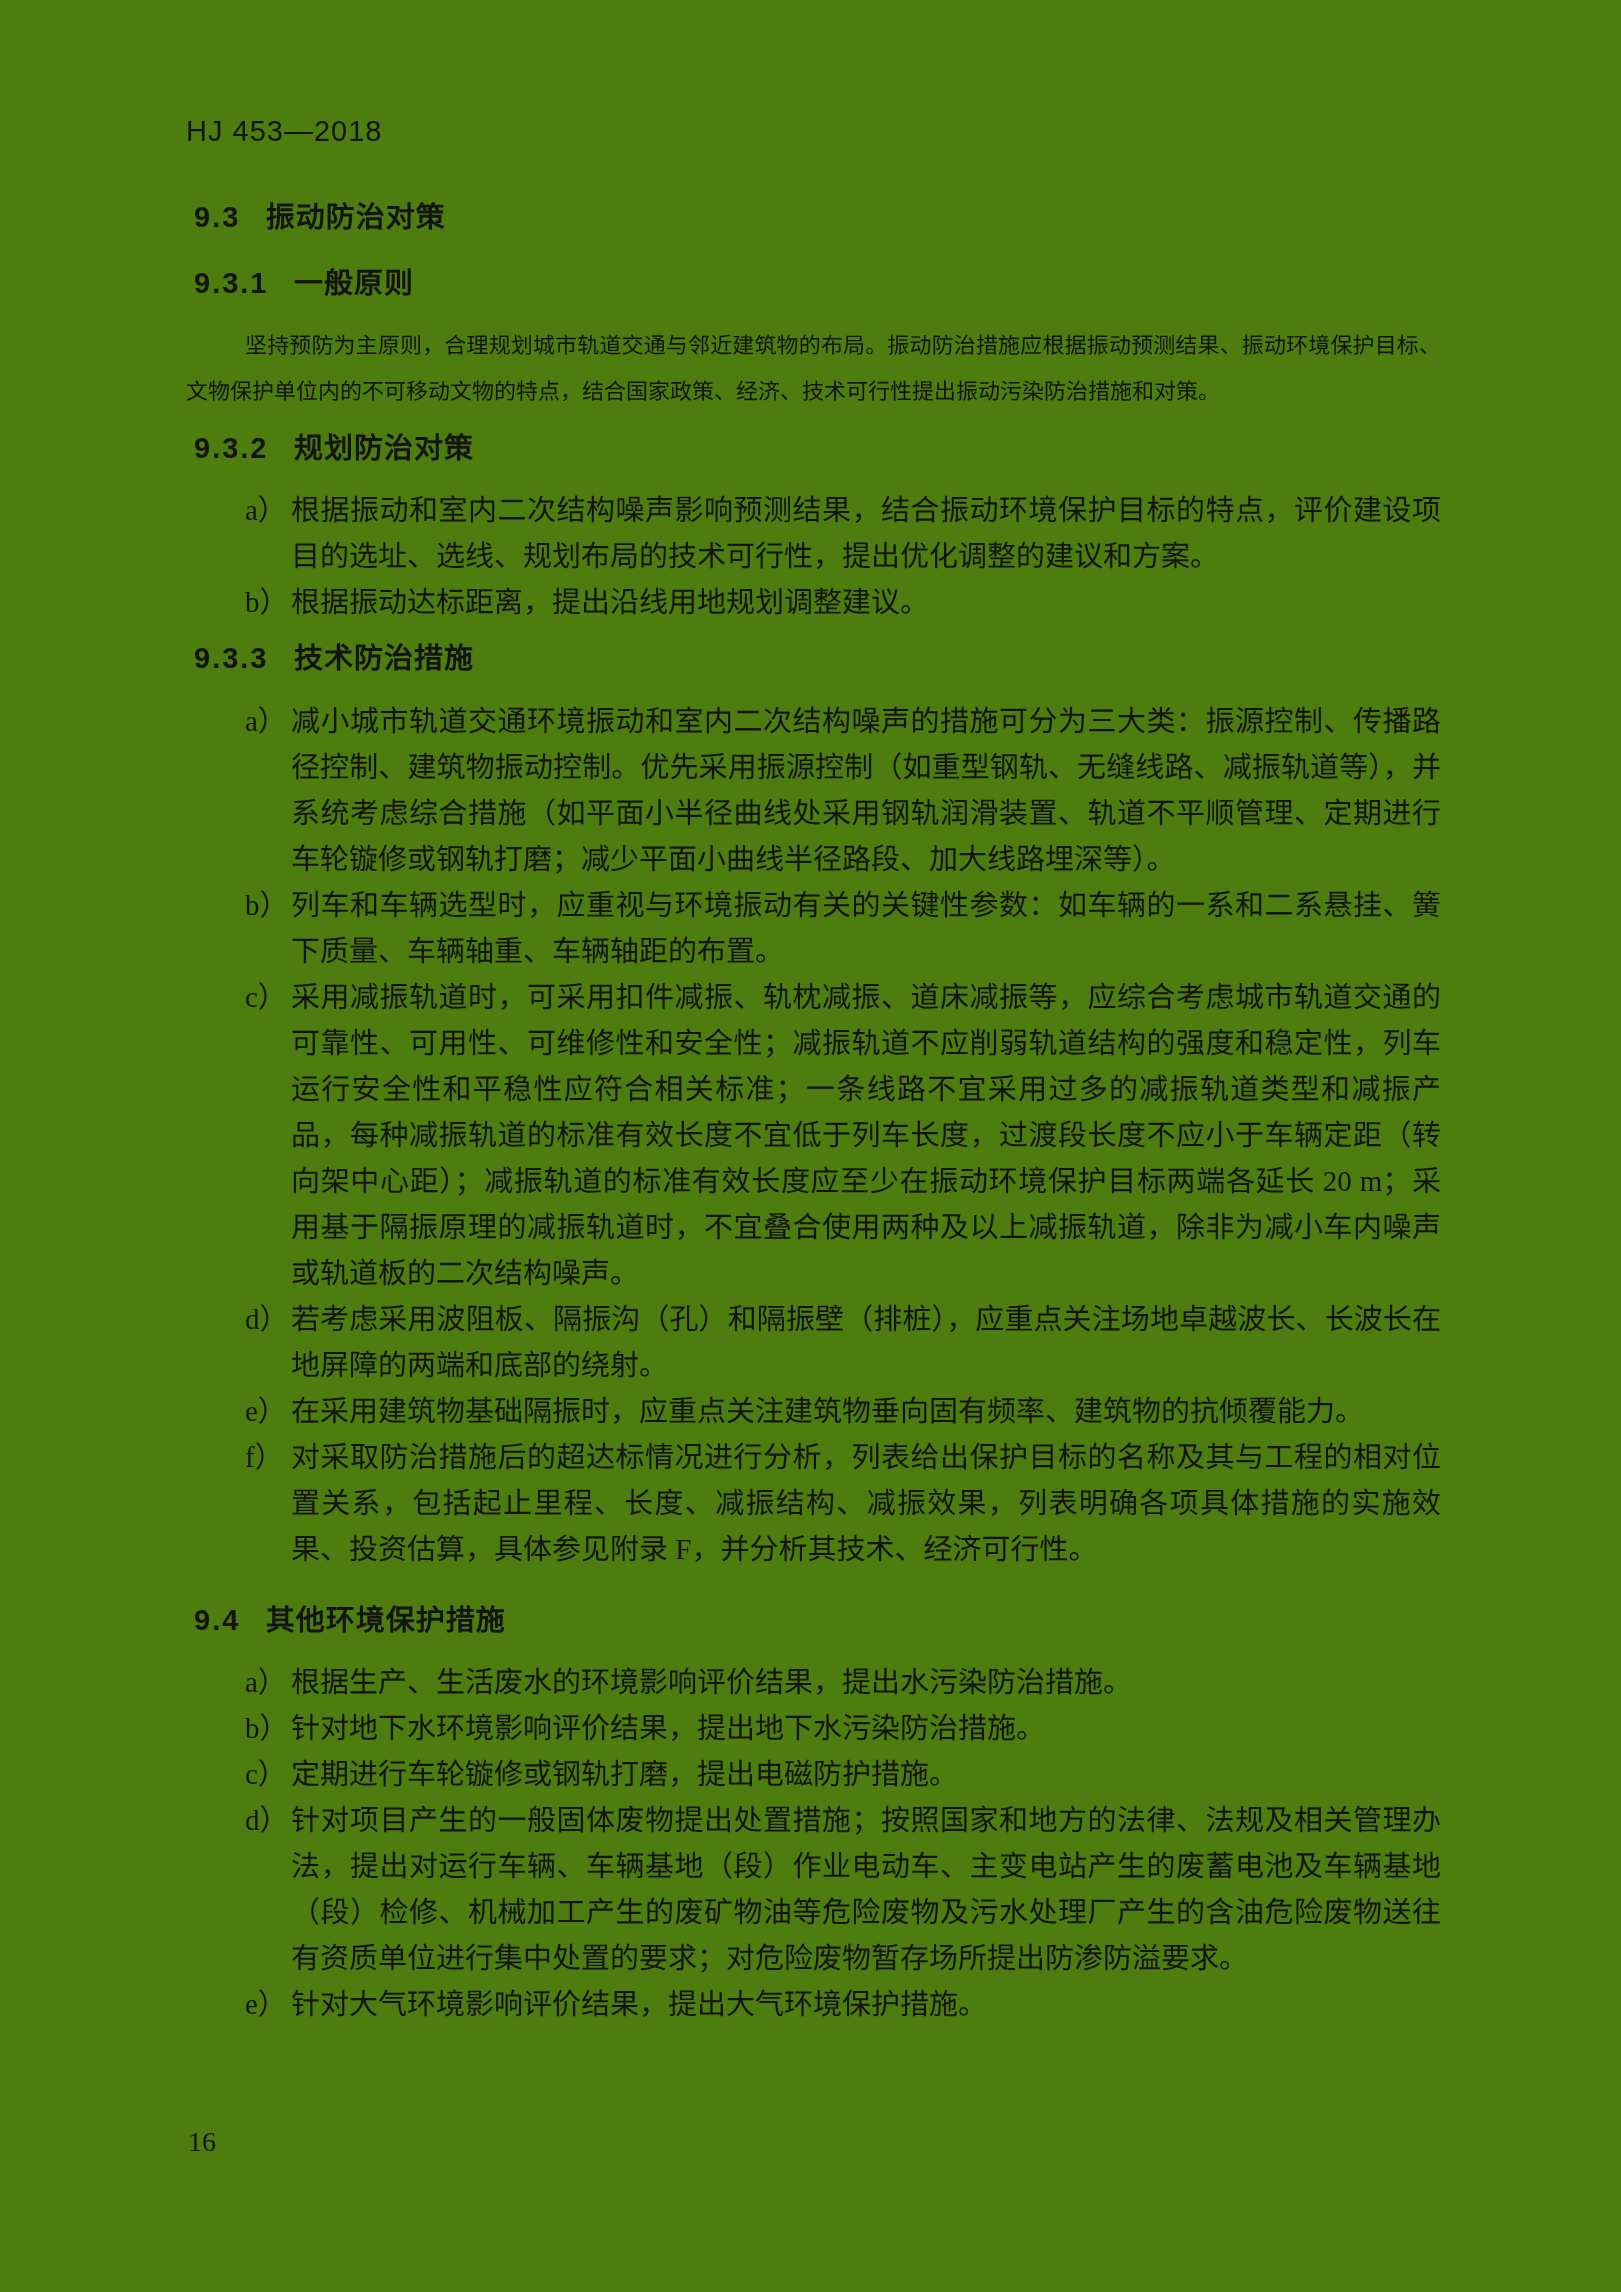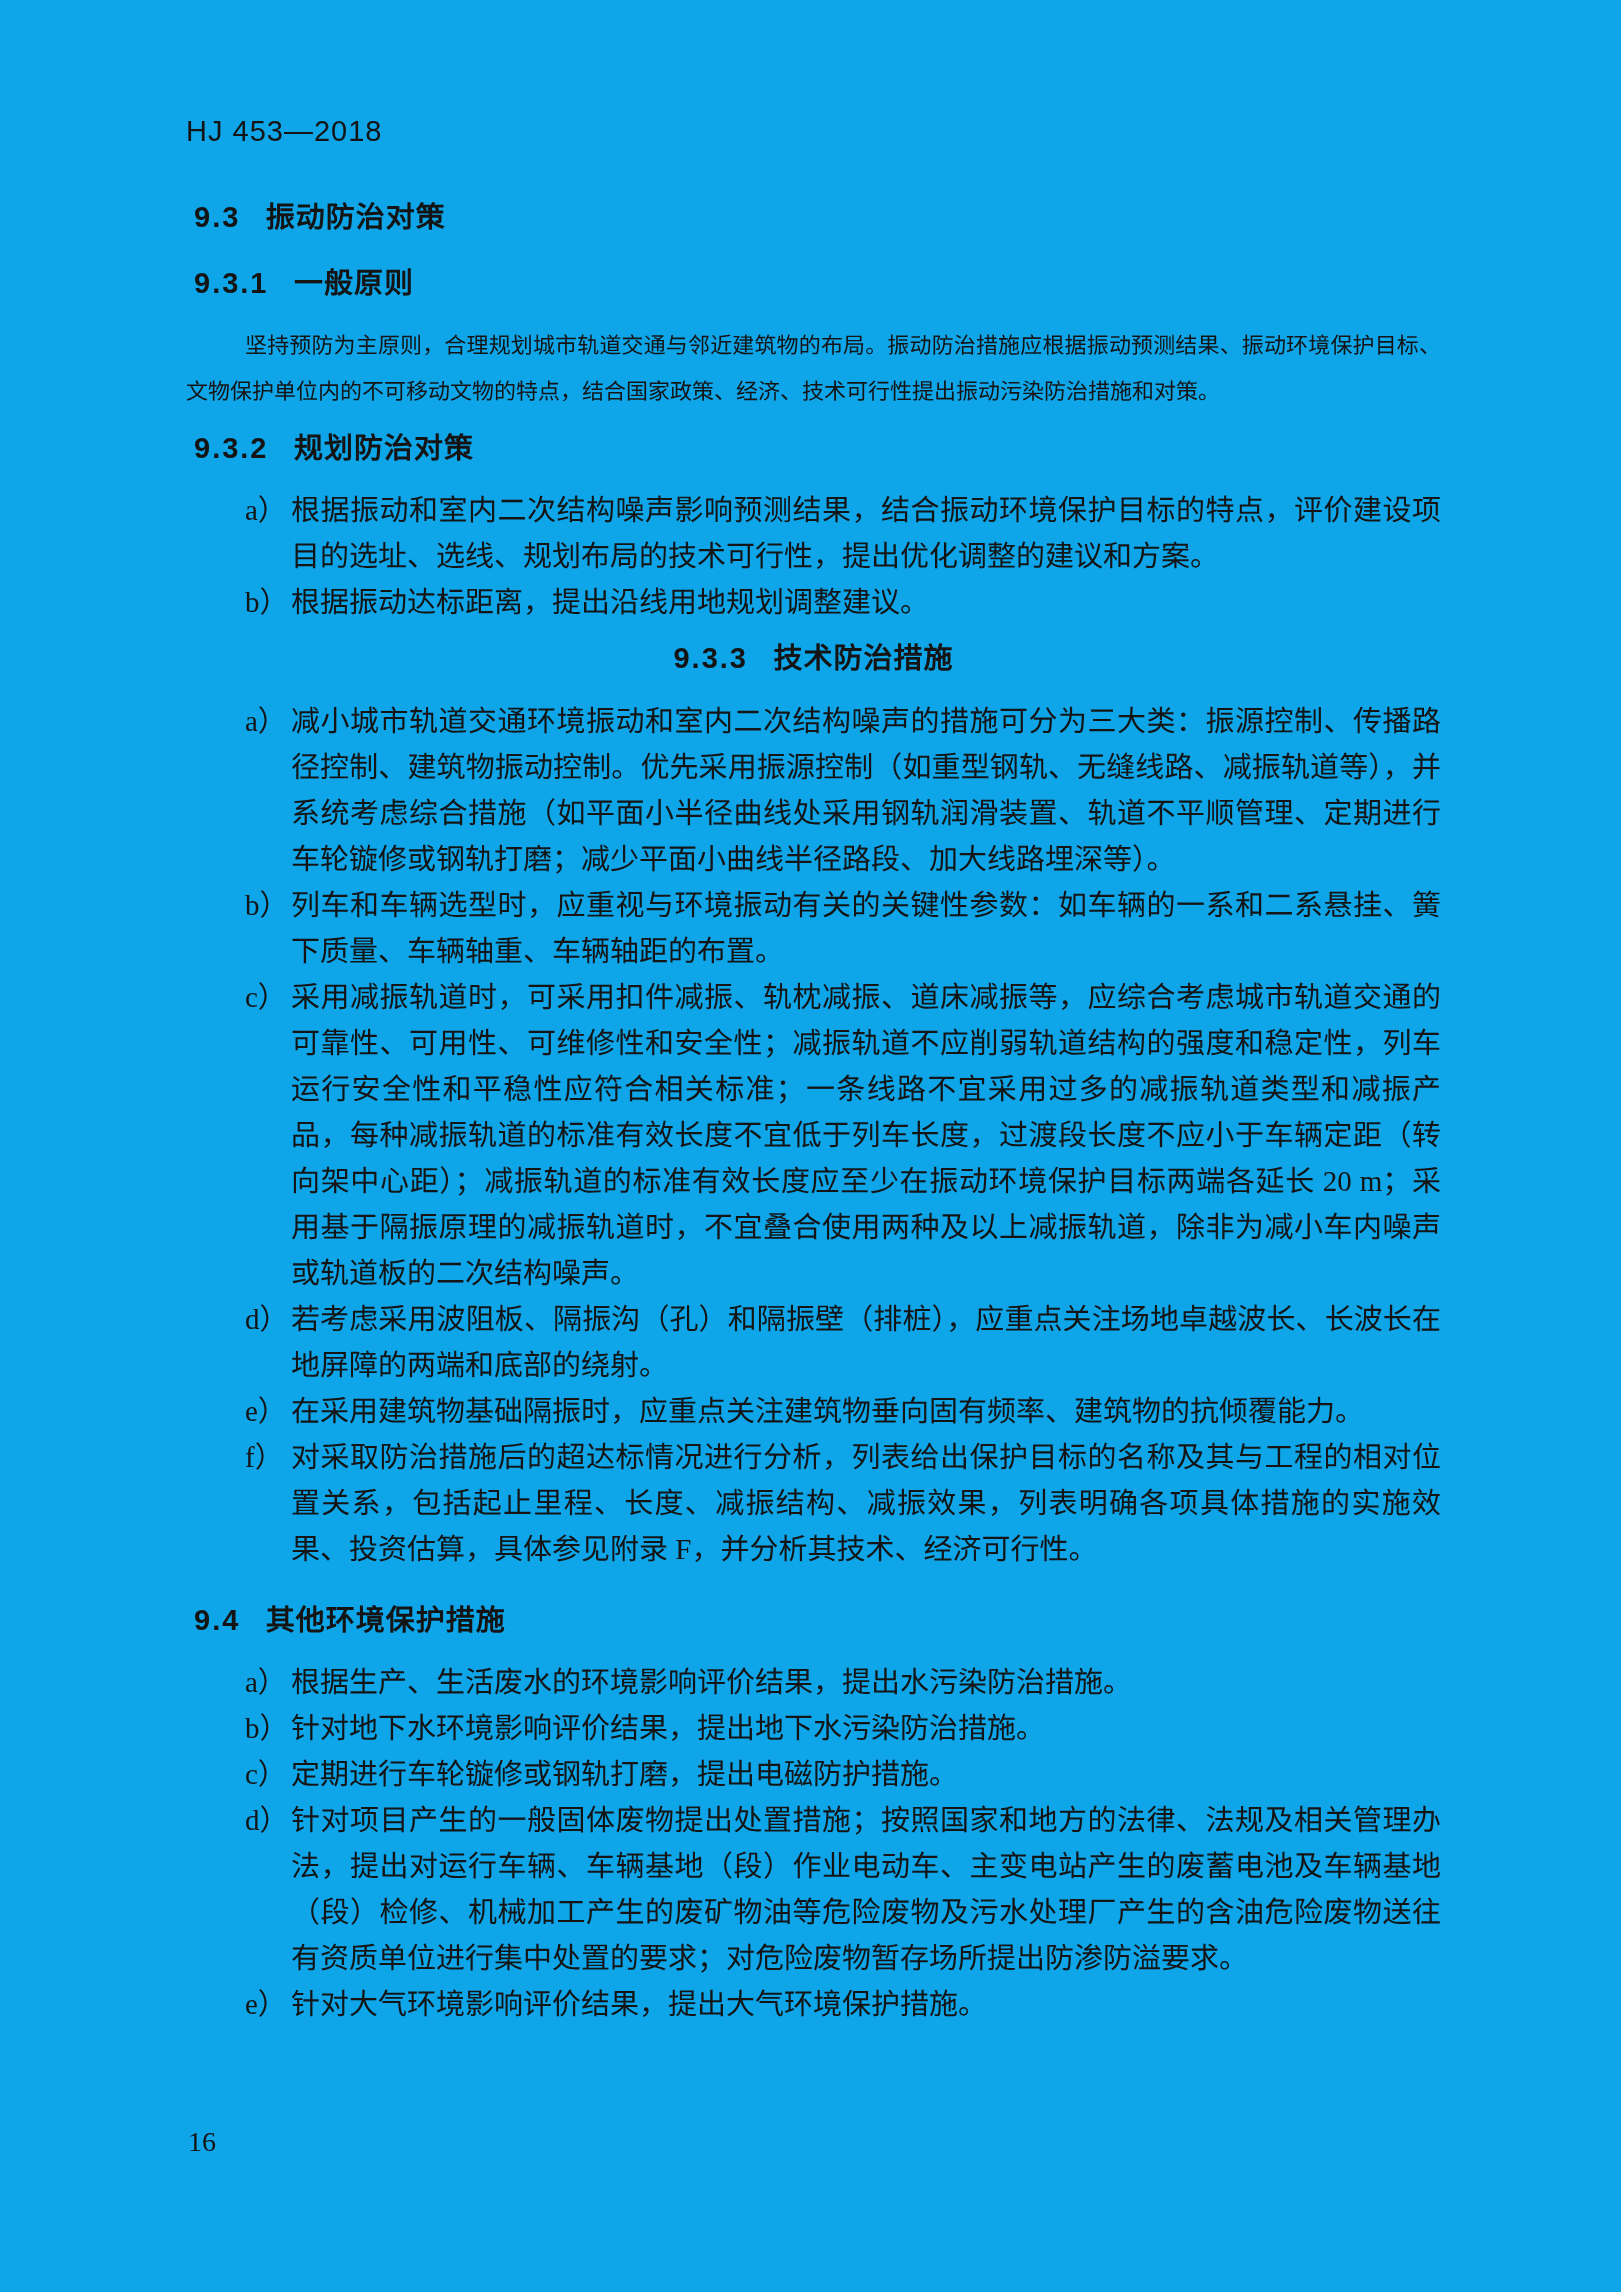--- a/index.html
+++ b/index.html
@@ -1,20 +1,20 @@
 <!DOCTYPE html>
 <html lang="zh-CN"><head>
 <meta charset="utf-8">
 <style>
   html,body { margin:0; padding:0; background:#e8e8e8; }
   .page {
     position:relative;
     width:1621px; height:2293px;
     margin:0 auto;
-    background:#0ea5e9;
+    background:#4d7c0f;
     color:#141414;
     font-family:"Liberation Serif","DejaVu Serif",serif;
     box-sizing:border-box;
     padding:108px 180px 0 186px;
     overflow:hidden;
   }
   .doc-header {
     font-family:"Liberation Sans","DejaVu Sans",sans-serif;
     font-size:29px; line-height:46px; letter-spacing:1px;
     font-weight:400;
@@ -22,21 +22,21 @@
   .sec-h {
     font-family:"Liberation Sans","DejaVu Sans",sans-serif;
     font-weight:bold; font-size:29px; line-height:39px;
     margin:8px;
   }
   .sec-h .sec-num { letter-spacing:2px; }
   .sec-h .sec-title { margin-left:25.5px; letter-spacing:1px; }
   #h93  { margin-top:44px; }
   #h931 { margin-top:27.4px; }
   #h932 { margin-top:13.7px; }
-  #h933 { margin-top:13.7px;text-align:center; }
+  #h933 { margin-top:13.7px; }
   #h94  { margin-top:29px; }
   .para {
     font-size:22px; line-height:46px;
     text-align:justify;
     text-indent:59px;
     margin:19.6px 0 0 0;
   }
   .list { margin:19.6px 0 0 0; }
   .li {
     position:relative;

